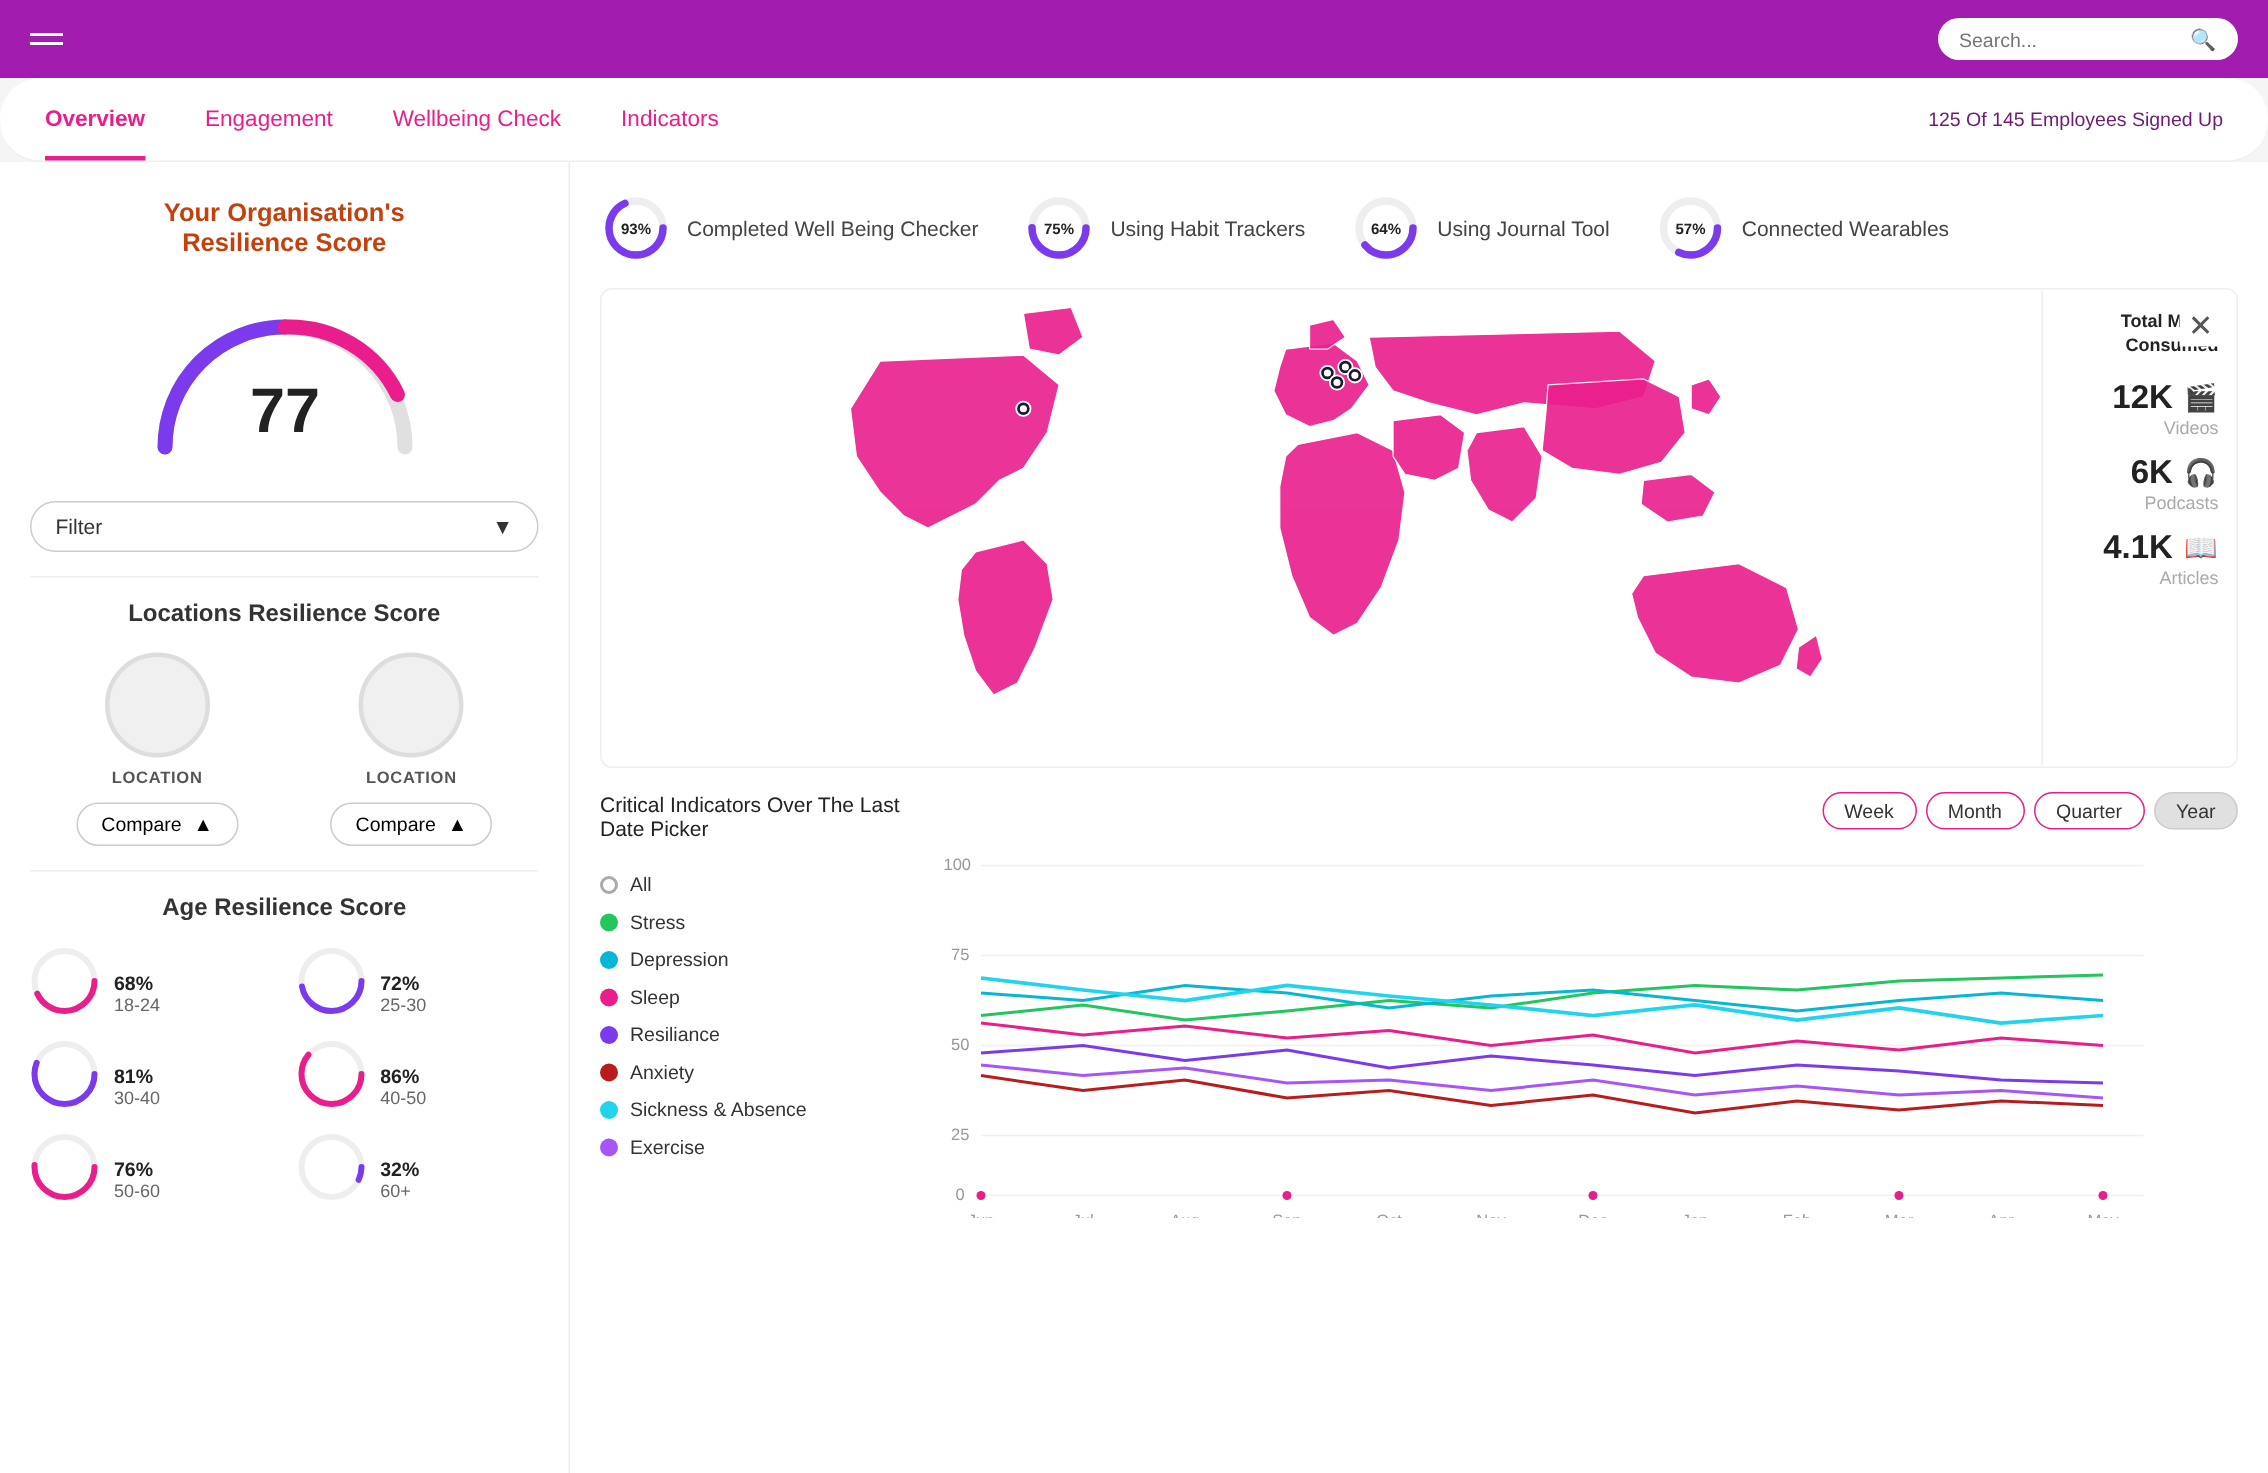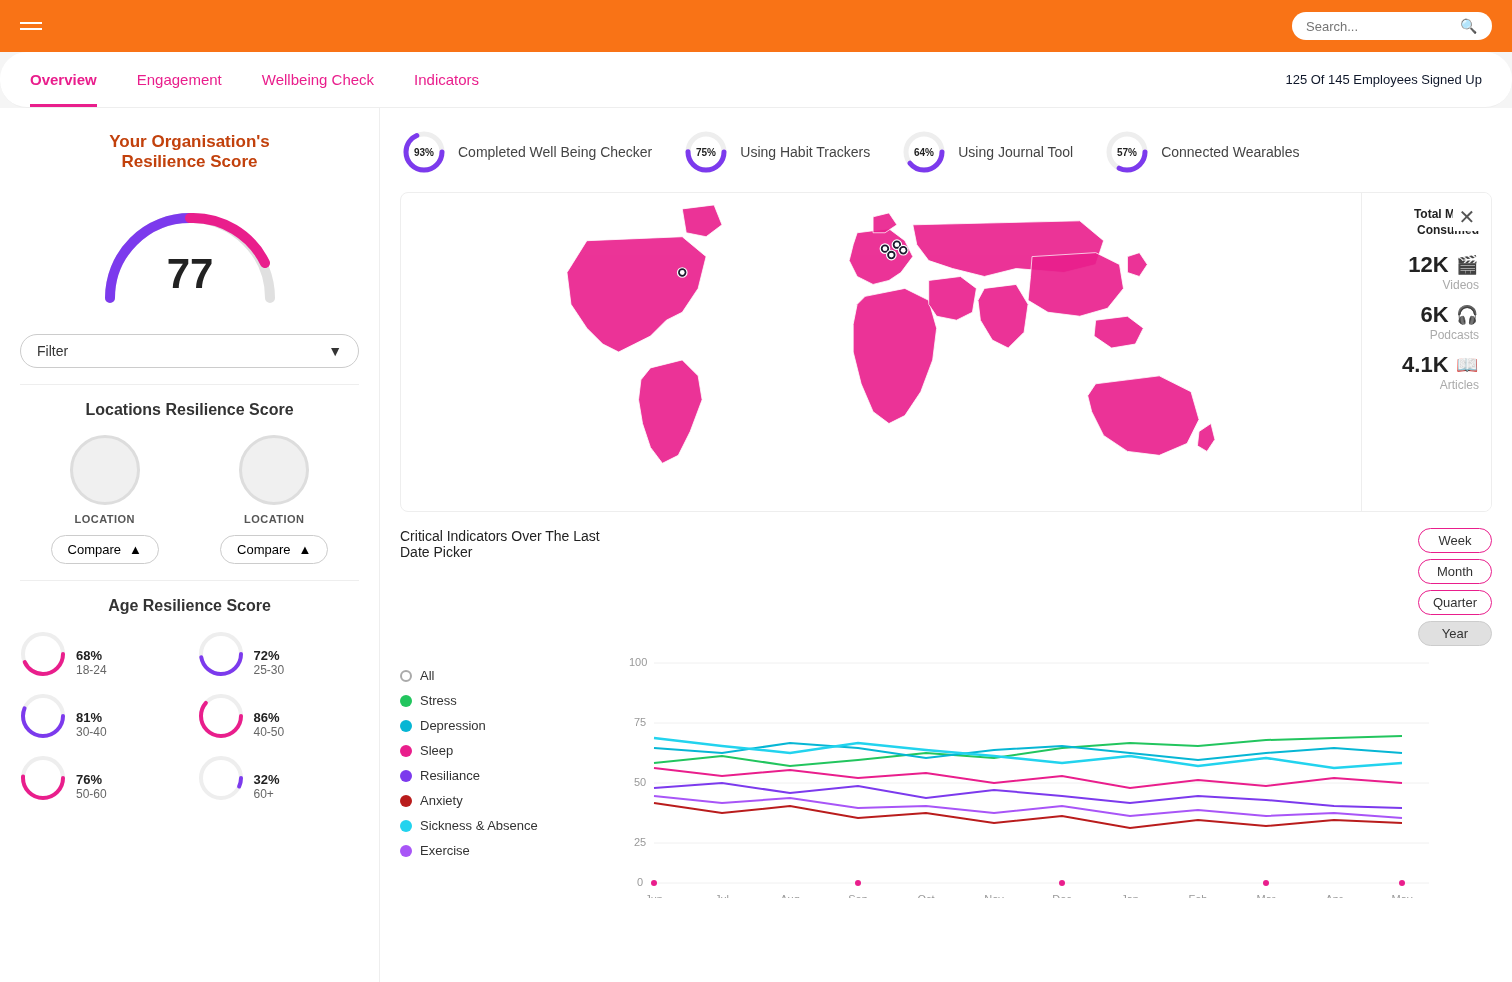--- a/index.html
+++ b/index.html
@@ -1,20 +1,20 @@
 <!DOCTYPE html>
 <html><head>
   <meta charset="utf-8">
   <style>
     * { box-sizing: border-box; margin: 0; padding: 0; }
     body { font-family: 'Segoe UI', Arial, sans-serif; background: #f5f5f5; color: #333; }
 
     
     .topbar {
-      background: #f97316;
+      background: #a21caf;
       height: 52px;
       display: flex;
       align-items: center;
       padding: 0 20px;
       justify-content: space-between;
     }
     .hamburger { display: flex; flex-direction: column; gap: 4px; cursor: pointer; }
     .hamburger span { width: 22px; height: 2px; background: white; display: block; }
     .search-bar {
       background: white;
@@ -51,21 +51,21 @@
       color: #e91e8c;
       text-decoration: none;
       height: 100%;
       display: flex;
       align-items: center;
       border-bottom: 3px solid transparent;
       padding-top: 3px;
     }
     .nav-tab.active { border-bottom: 3px solid #e91e8c; font-weight: 600; }
     .nav-right { display: flex; align-items: center; gap: 20px; }
-    .employee-count { font-size: 13px; color: #0f172a; }
+    .employee-count { font-size: 13px; color: #701a75; }
     .download-btn {
       background: white;
       border: 1px solid #ccc;
       border-radius: 6px;
       padding: 7px 14px;
       font-size: 13px;
       font-weight: 600;
       cursor: pointer;
       display: flex;
       align-items: center;
@@ -320,21 +320,20 @@
     .chart-title {
       font-size: 14px;
       font-weight: 400;
       color: #222;
       max-width: 200px;
     }
 
     .time-filters {
       display: flex;
       gap: 6px;
-      flex-direction: column;
     }
 
     .time-btn {
       border: 1px solid #e91e8c;
       border-radius: 20px;
       padding: 4px 14px;
       font-size: 13px;
       cursor: pointer;
       background: white;
       color: #333;

